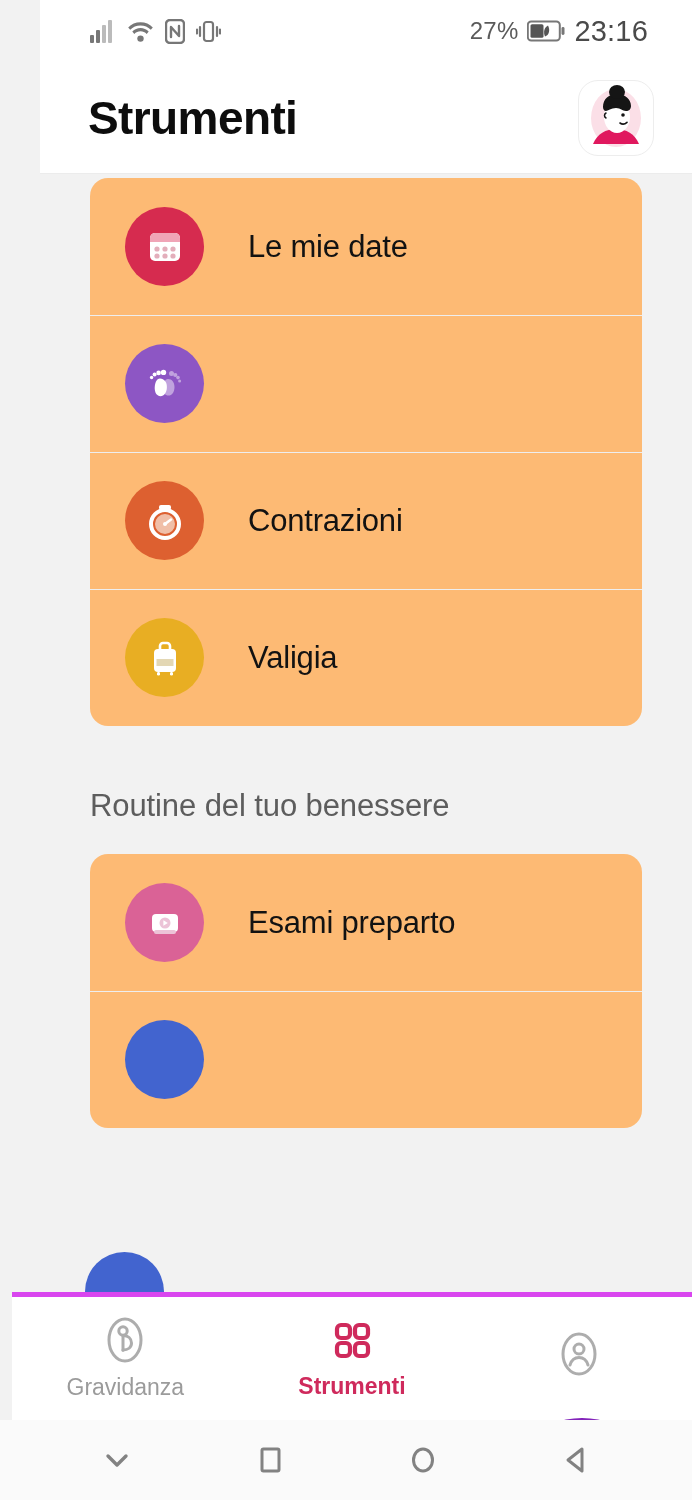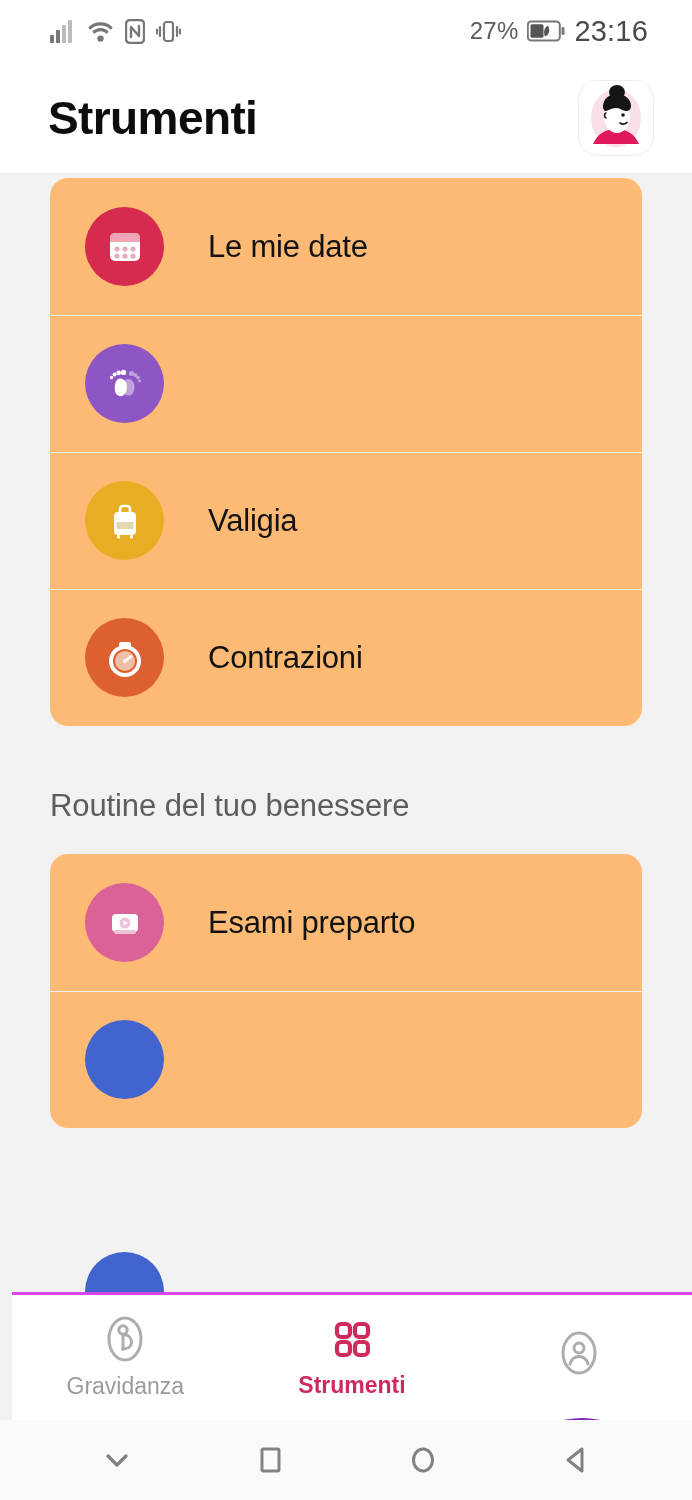--- a/index.html
+++ b/index.html
@@ -8,20 +8,21 @@
     font-family: "Liberation Sans", sans-serif;
     background: #ffffff;
     overflow: hidden;
   }
   .phone {
     position: relative;
     width: 692px; height: 1500px;
     background: #f2f2f2;
     display: flex;
     flex-direction: column;
+    padding-left: 40px;
   }
 
   
   .statusbar {
     height: 62px;
     background: #ffffff;
     display: flex;
     align-items: center;
     justify-content: space-between;
     padding: 0 44px 0 50px;
@@ -114,21 +115,21 @@
   }
 
   
   .bottomnav {
     position: absolute;
     left: 12px; right: 0; bottom: 80px;
     height: 128px;
     background: #ffffff;
     display: flex;
     align-items: center;
-    border-top: 3px solid #d946ef;
+    border-top: 5px solid #d946ef;
     z-index: 5;
   }
   .navitem {
     flex: 1 1 0;
     height: 100%;
     display: flex;
     flex-direction: column;
     align-items: center;
     justify-content: center;
     gap: 10px;
@@ -279,43 +280,43 @@
               <circle cx="21.5" cy="11.4" r="2.7"></circle>
                 <circle cx="16.6" cy="11.9" r="2.3"></circle>
               <circle cx="12.6" cy="13.6" r="2"></circle>
                 <circle cx="9.6" cy="16.5" r="1.7"></circle>
             </g>
           </svg>
         </div>
       </div>
 
       <div class="row">
+        <div class="ic" style="background:#dd6030">
+          <svg width="44" height="44" viewBox="0 0 44 44">
+            <rect x="16" y="6" width="12" height="5" rx="2" fill="#ffffff"></rect>
+            <circle cx="22" cy="25" r="14" fill="none" stroke="#ffffff" stroke-width="4"></circle>
+            <circle cx="22" cy="25" r="10" fill="#f0bfa8"></circle>
+            <path d="M22 25l6-4.5" stroke="#ffffff" stroke-width="2.6" stroke-linecap="round"></path>
+            <circle cx="22" cy="25" r="2" fill="#ffffff"></circle>
+          </svg>
+        </div>
+        <div class="row-label">Contrazioni</div>
+      </div>
+
+      <div class="row">
         <div class="ic" style="background:#e8ae23">
           <svg width="44" height="44" viewBox="0 0 44 44">
             <rect x="17" y="7" width="10" height="9" rx="3" fill="none" stroke="#ffffff" stroke-width="2.6"></rect>
             <rect x="11" y="13" width="22" height="23" rx="4" fill="#ffffff"></rect>
             <rect x="13.5" y="23" width="17" height="7" fill="#e3d7b4"></rect>
             <rect x="14" y="36" width="3" height="3.6" rx="1.4" fill="#ffffff"></rect>
             <rect x="27" y="36" width="3" height="3.6" rx="1.4" fill="#ffffff"></rect>
           </svg>
         </div>
         <div class="row-label">Valigia</div>
-      </div>
-
-      <div class="row">
-        <div class="ic" style="background:#dd6030">
-          <svg width="44" height="44" viewBox="0 0 44 44">
-            <rect x="16" y="6" width="12" height="5" rx="2" fill="#ffffff"></rect>
-            <circle cx="22" cy="25" r="14" fill="none" stroke="#ffffff" stroke-width="4"></circle>
-            <circle cx="22" cy="25" r="10" fill="#f0bfa8"></circle>
-            <path d="M22 25l6-4.5" stroke="#ffffff" stroke-width="2.6" stroke-linecap="round"></path>
-            <circle cx="22" cy="25" r="2" fill="#ffffff"></circle>
-          </svg>
-        </div>
-        <div class="row-label">Contrazioni</div>
       </div>
 
     </div>
 
     <div class="section-title">Routine del tuo benessere</div>
 
     <div class="card">
 
 
       <div class="row">

